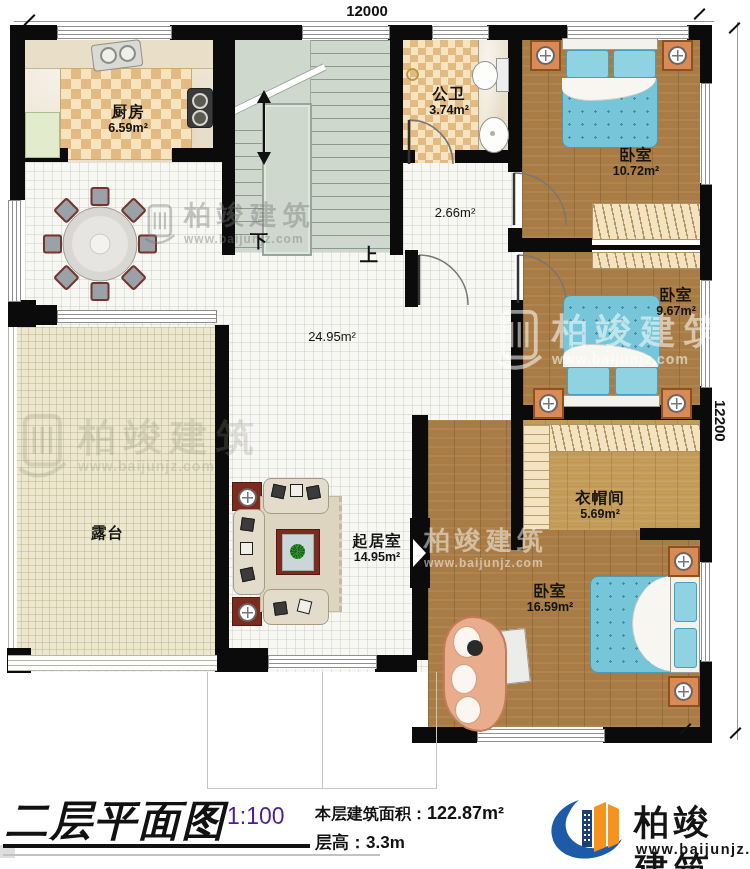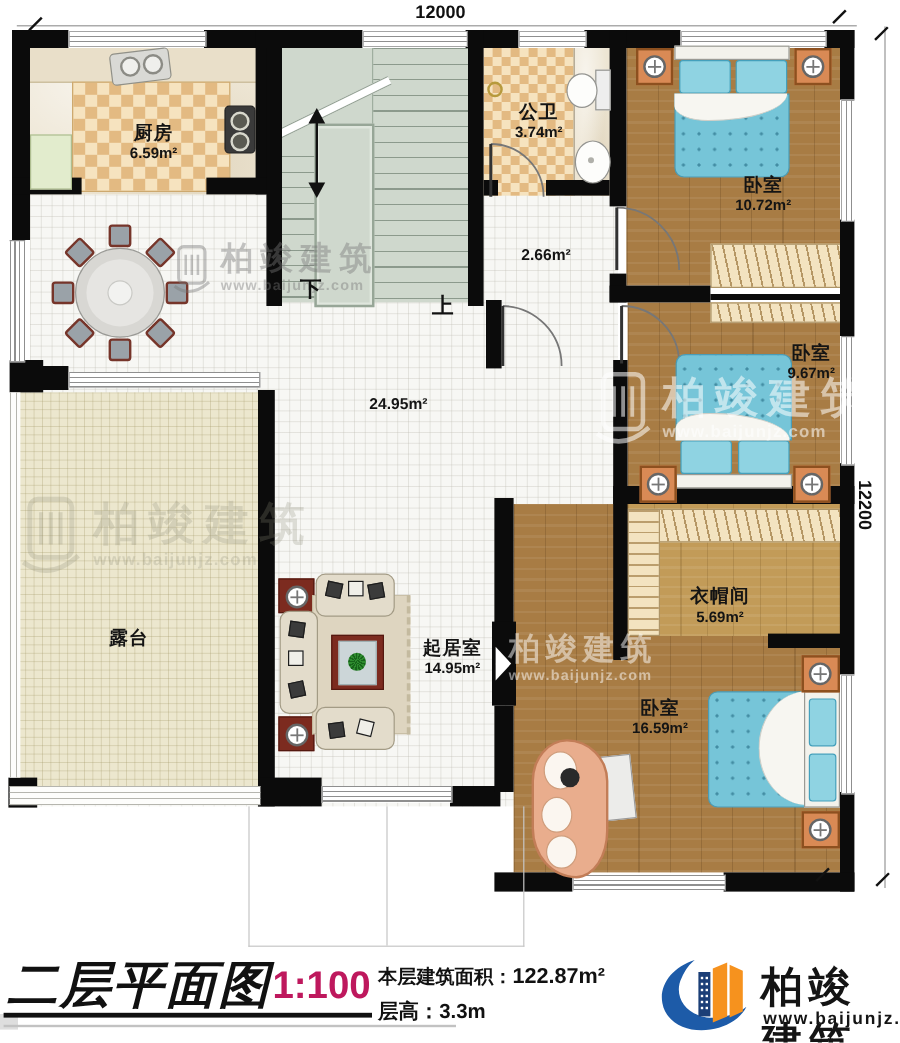--- a/index.html
+++ b/index.html
@@ -21,21 +21,21 @@
   .chk15{background:#f6e3bf;background-image:conic-gradient(#e3ba82 0 25%,transparent 0 50%,#e3ba82 0 75%,transparent 0);background-size:15px 15px;}
   .marble{background:#ede5d3;background-image:radial-gradient(ellipse at 30% 20%,rgba(255,255,255,.6),transparent 60%),radial-gradient(ellipse at 70% 80%,rgba(190,170,130,.25),transparent 55%);}
   .stairs{background:#cfd8cd;}
   .treads{position:absolute;background-image:repeating-linear-gradient(to bottom,rgba(95,112,97,.6) 0 1px,transparent 1px 13px);}
   .hang{background:#f3e3c0;background-image:repeating-linear-gradient(78deg,transparent 0 7px,rgba(140,100,40,.6) 7px 8.5px);border:1px solid #ad9467;}
   .rung{background:#f3e3c0;background-image:repeating-linear-gradient(to bottom,rgba(140,100,40,.55) 0 1.5px,transparent 1.5px 9px);border:1px solid #ad9467;}
   
   .rlabel{position:absolute;text-align:center;line-height:1.15;color:#141414;}
   .rlabel .nm{font-size:15.5px;font-weight:700;display:block;letter-spacing:1px;}
   .rlabel .ar{font-size:12.5px;font-weight:700;display:block;}
-  .solo{font-size:13px;font-weight:700;}
+  .solo{font-size:13px;font-weight:400;}
   .stair-t{position:absolute;font-size:18px;font-weight:700;}
   .dim{position:absolute;font-size:15px;font-weight:700;text-align:center;}
   .dimline{position:absolute;background:#979797;}
   .tick{position:absolute;width:15px;height:2px;background:#111;transform:rotate(-45deg);}
   
   .nstand{position:absolute;background:#d98a55;border:2px solid #8d501f;}
   .lamp{position:absolute;left:4px;top:4px;width:15px;height:15px;border:2px solid #666;border-radius:50%;
         background:linear-gradient(#777 0 0) center/1.5px 11px no-repeat,linear-gradient(#777 0 0) center/11px 1.5px no-repeat,#fff;}
   .bedbody{position:absolute;background:#76c5d8;background-image:radial-gradient(rgba(25,95,120,.55) 1.2px,transparent 1.4px);background-size:13px 13px;border:1px solid #4a9cb6;}
   .pill{position:absolute;background:#8fd3e2;border:1px solid #44a0bc;border-radius:3px;}
@@ -44,21 +44,21 @@
   .cush{position:absolute;width:11px;height:11px;background:#3b3b3b;border:1px solid #1d1d1d;}
   .redtab{position:absolute;background:#7c2b1f;border:1px solid #54180f;}
   .sofa{position:absolute;background:#e3dccb;border:1px solid #a39b85;border-radius:8px;}
   .doorsvg{position:absolute;}
   .wm{position:absolute;display:flex;align-items:center;gap:8px;pointer-events:none;}
   .wm .t1{font-weight:700;letter-spacing:6px;line-height:1;}
   .wm .t2{font-weight:700;letter-spacing:1px;line-height:1.5;}
   .gray-sq{position:absolute;background:#dedede;}
   
   .tb-title{position:absolute;font-size:42px;font-weight:700;letter-spacing:2px;color:#111;}
-  .tb-scale{position:absolute;font-size:32px;font-weight:700;color:#be185d;}
+  .tb-scale{position:absolute;font-size:23px;font-weight:400;color:#4c1d95;}
   .tb-line{position:absolute;background:#111;}
   .tb-line2{position:absolute;background:#c2c2c2;}
   .tb-info{position:absolute;display:flex;align-items:baseline;font-weight:700;color:#111;}
   .logo-name{position:absolute;font-size:35px;font-weight:700;letter-spacing:5px;color:#141414;}
   .logo-url{position:absolute;font-size:14.5px;font-weight:700;letter-spacing:1.5px;color:#141414;}
 </style>
 </head>
 <body>
 
 <div id="root">

